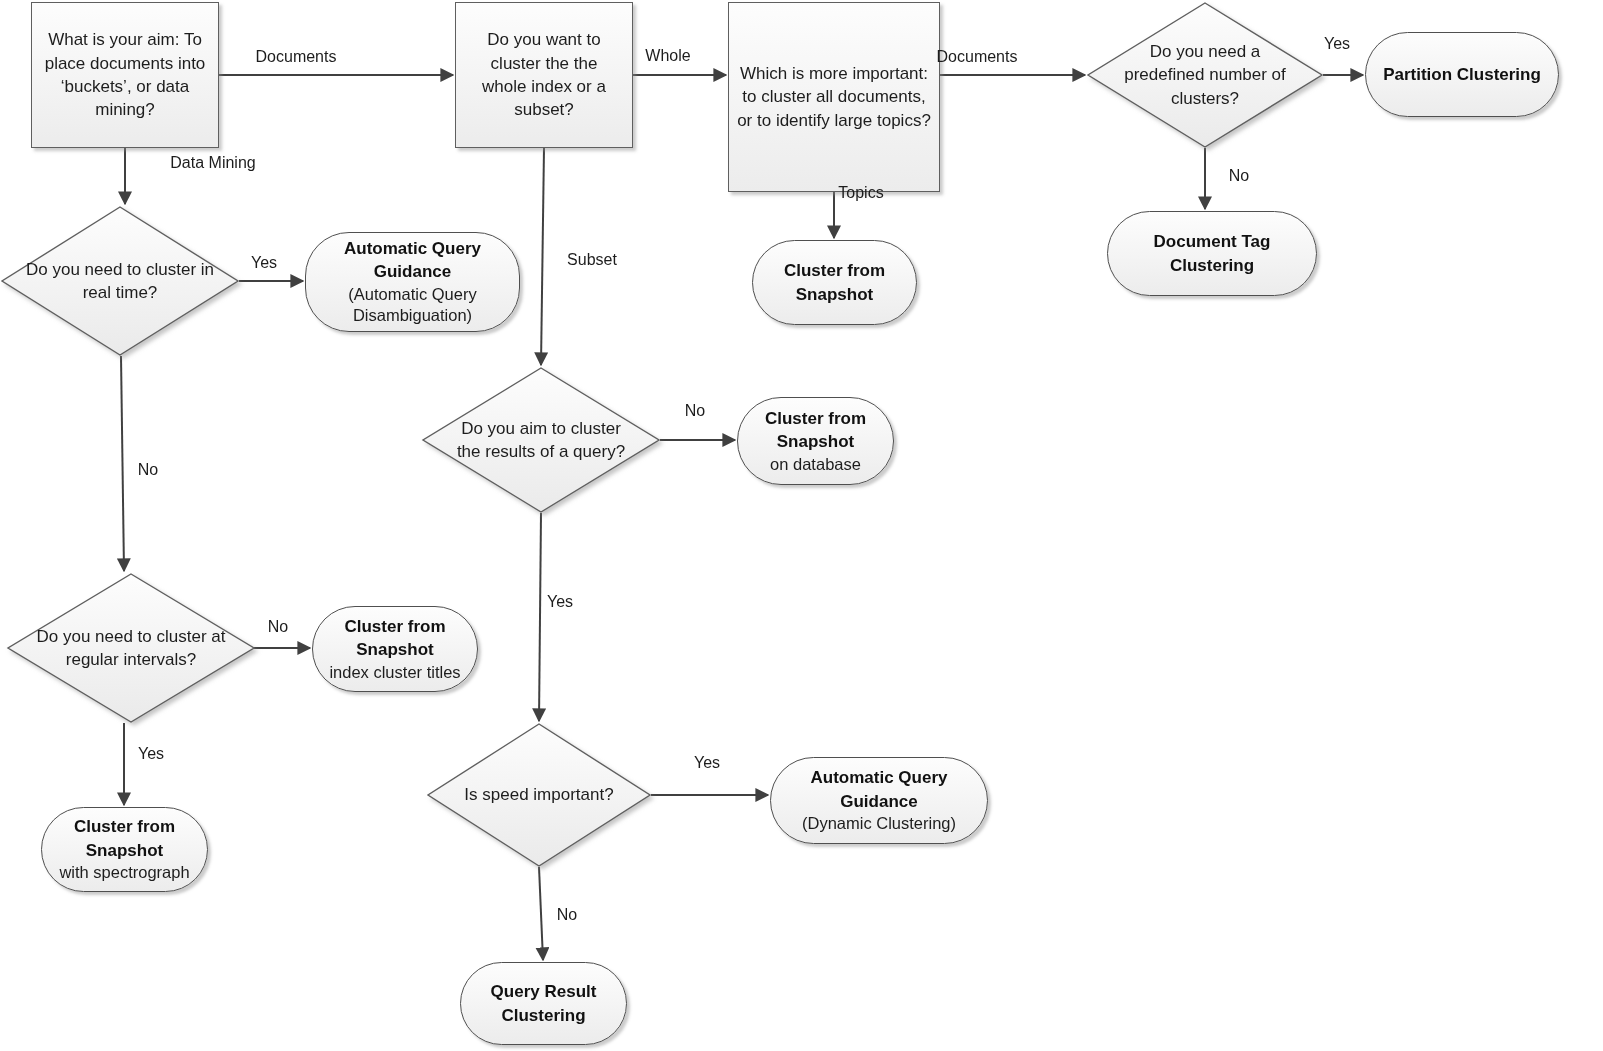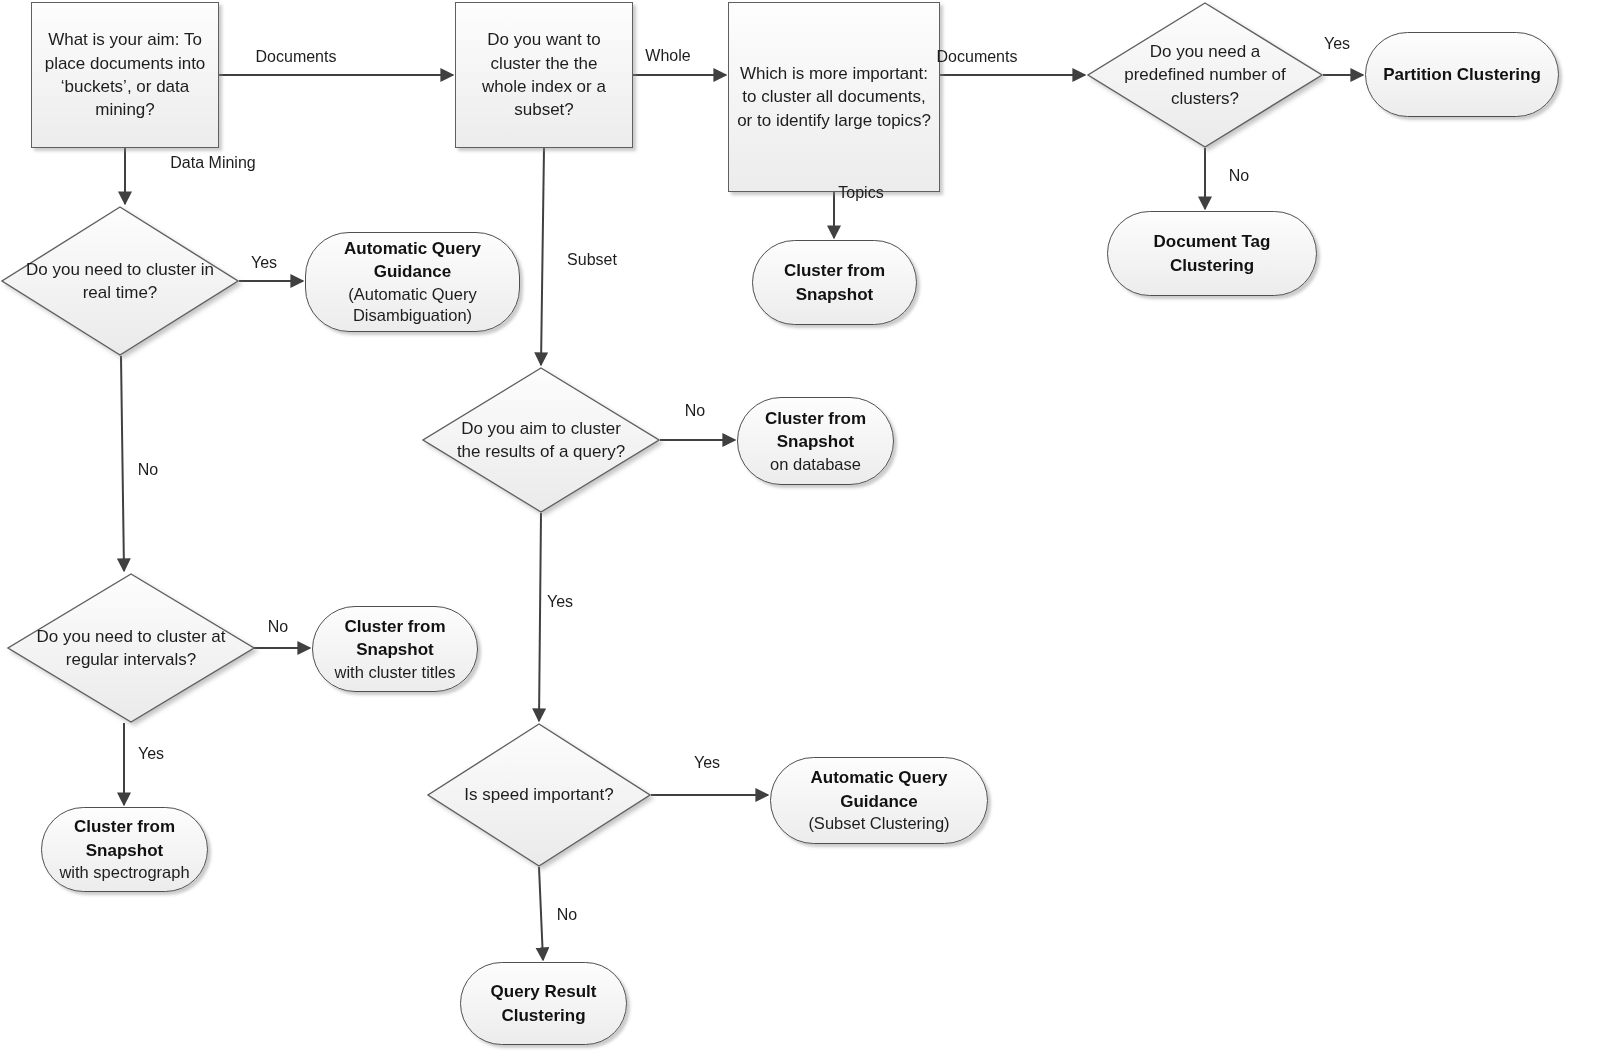--- a/index.html
+++ b/index.html
@@ -143,31 +143,31 @@
     <div class="t-sub" style="width:195px;">(Automatic Query Disambiguation)</div>
   </div>
 
   <div class="node terminal" style="left:737px;top:397px;width:157px;height:88px;">
     <div class="t-title" style="width:135px;">Cluster from Snapshot</div>
     <div class="t-sub" style="width:140px;">on database</div>
   </div>
 
   <div class="node terminal" style="left:312px;top:606px;width:166px;height:86px;">
     <div class="t-title" style="width:135px;">Cluster from Snapshot</div>
-    <div class="t-sub" style="width:150px;">with cluster titles</div>
+    <div class="t-sub" style="width:150px;">index cluster titles</div>
   </div>
 
   <div class="node terminal" style="left:41px;top:807px;width:167px;height:85px;">
     <div class="t-title" style="width:135px;">Cluster from Snapshot</div>
     <div class="t-sub" style="width:160px;">with spectrograph</div>
   </div>
 
   <div class="node terminal" style="left:770px;top:757px;width:218px;height:87px;">
     <div class="t-title" style="width:195px;">Automatic Query Guidance</div>
-    <div class="t-sub" style="width:200px;">(Subset Clustering)</div>
+    <div class="t-sub" style="width:200px;">(Dynamic Clustering)</div>
   </div>
 
   <div class="node terminal" style="left:460px;top:962px;width:167px;height:83px;">
     <div class="t-title" style="width:140px;">Query Result Clustering</div>
   </div>
 
   <div class="edge-label" style="left:296px;top:57px;">Documents</div>
   <div class="edge-label" style="left:213px;top:163px;">Data Mining</div>
   <div class="edge-label" style="left:668px;top:56px;">Whole</div>
   <div class="edge-label" style="left:592px;top:260px;">Subset</div>

